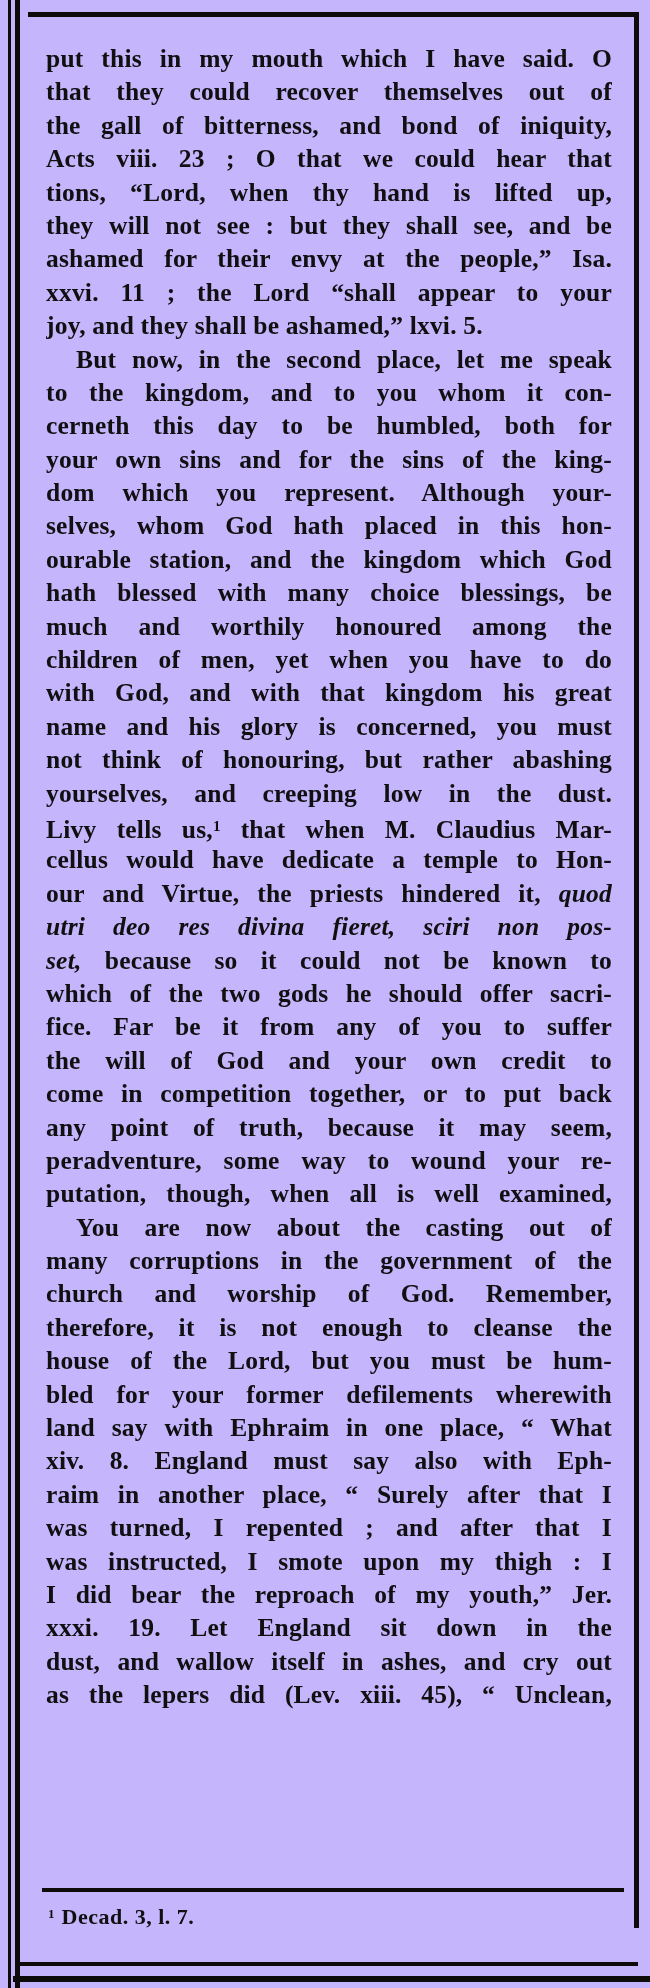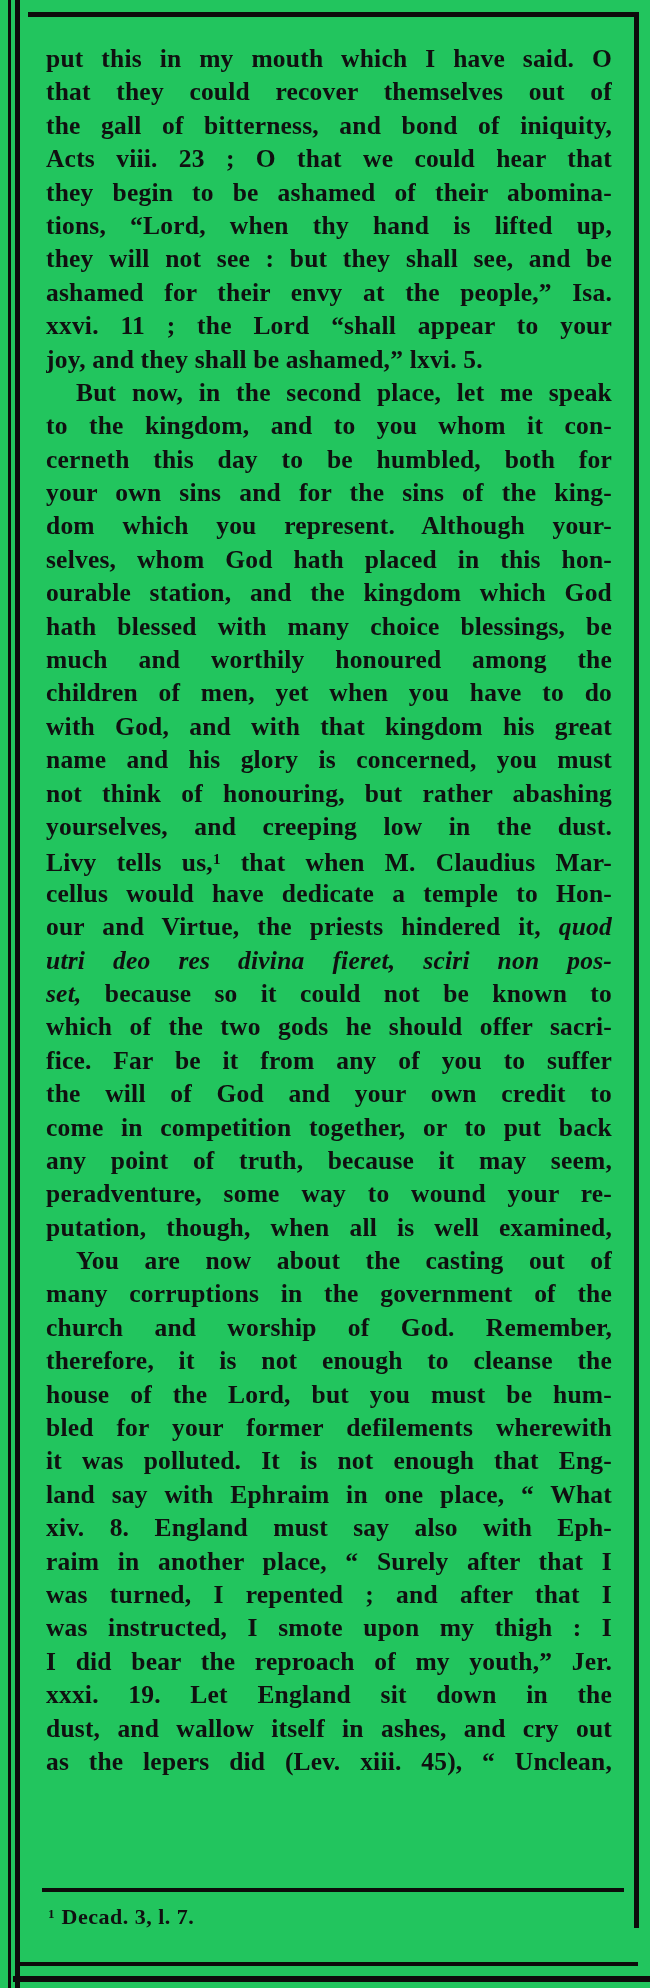--- a/index.html
+++ b/index.html
@@ -4,21 +4,21 @@
 <style>
   html, body {
     margin: 0;
     padding: 0;
     background: #ffffff;
   }
   .page {
     position: relative;
     width: 650px;
     height: 1988px;
-    background: #22c55e;
+    background: #c4b5fd;
     overflow: hidden;
     font-family: "Liberation Serif", "DejaVu Serif", serif;
     color: #101010;
   }
   .rule {
     position: absolute;
     background: #0d0c0b;
   }
   .rule-left-outer  { left: 8px;   top: 0;      width: 3px;   height: 1988px; }
   .rule-left-inner  { left: 15px;  top: 0;      width: 5px;   height: 1988px; }
@@ -79,21 +79,20 @@
   <div class="rule rule-left-outer"></div>
   <div class="rule rule-left-inner"></div>
   <div class="rule rule-top"></div>
   <div class="rule rule-right"></div>
 
   <div class="text-column">
       <div class="line"><span>put this in my mouth which I have said. O</span></div>
       <div class="line"><span>that they could recover themselves out of</span></div>
       <div class="line"><span>the gall of bitterness, and bond of iniquity,</span></div>
       <div class="line"><span>Acts viii. 23 ; O that we could hear that</span></div>
-      <div class="line"><span>they begin to be ashamed of their abomina-</span></div>
       <div class="line"><span>tions, “Lord, when thy hand is lifted up,</span></div>
       <div class="line"><span>they will not see : but they shall see, and be</span></div>
       <div class="line"><span>ashamed for their envy at the people,” Isa.</span></div>
       <div class="line"><span>xxvi. 11 ; the Lord “shall appear to your</span></div>
       <div class="line end"><span>joy, and they shall be ashamed,” lxvi. 5.</span></div>
       <div class="line indent"><span>But now, in the second place, let me speak</span></div>
       <div class="line"><span>to the kingdom, and to you whom it con-</span></div>
       <div class="line"><span>cerneth this day to be humbled, both for</span></div>
       <div class="line"><span>your own sins and for the sins of the king-</span></div>
       <div class="line"><span>dom which you represent. Although your-</span></div>
@@ -117,21 +116,20 @@
       <div class="line"><span>come in competition together, or to put back</span></div>
       <div class="line"><span>any point of truth, because it may seem,</span></div>
       <div class="line"><span>peradventure, some way to wound your re-</span></div>
       <div class="line"><span>putation, though, when all is well examined,</span></div>
       <div class="line indent"><span>You are now about the casting out of</span></div>
       <div class="line"><span>many corruptions in the government of the</span></div>
       <div class="line"><span>church and worship of God. Remember,</span></div>
       <div class="line"><span>therefore, it is not enough to cleanse the</span></div>
       <div class="line"><span>house of the Lord, but you must be hum-</span></div>
       <div class="line"><span>bled for your former defilements wherewith</span></div>
-      <div class="line"><span>it was polluted. It is not enough that Eng-</span></div>
       <div class="line"><span>land say with Ephraim in one place, “ What</span></div>
       <div class="line"><span>xiv. 8. England must say also with Eph-</span></div>
       <div class="line"><span>raim in another place, “ Surely after that I</span></div>
       <div class="line"><span>was turned, I repented ; and after that I</span></div>
       <div class="line"><span>was instructed, I smote upon my thigh : I</span></div>
       <div class="line"><span>I did bear the reproach of my youth,” Jer.</span></div>
       <div class="line"><span>xxxi. 19. Let England sit down in the</span></div>
       <div class="line"><span>dust, and wallow itself in ashes, and cry out</span></div>
       <div class="line"><span>as the lepers did (Lev. xiii. 45), “ Unclean,</span></div>
     </div>

